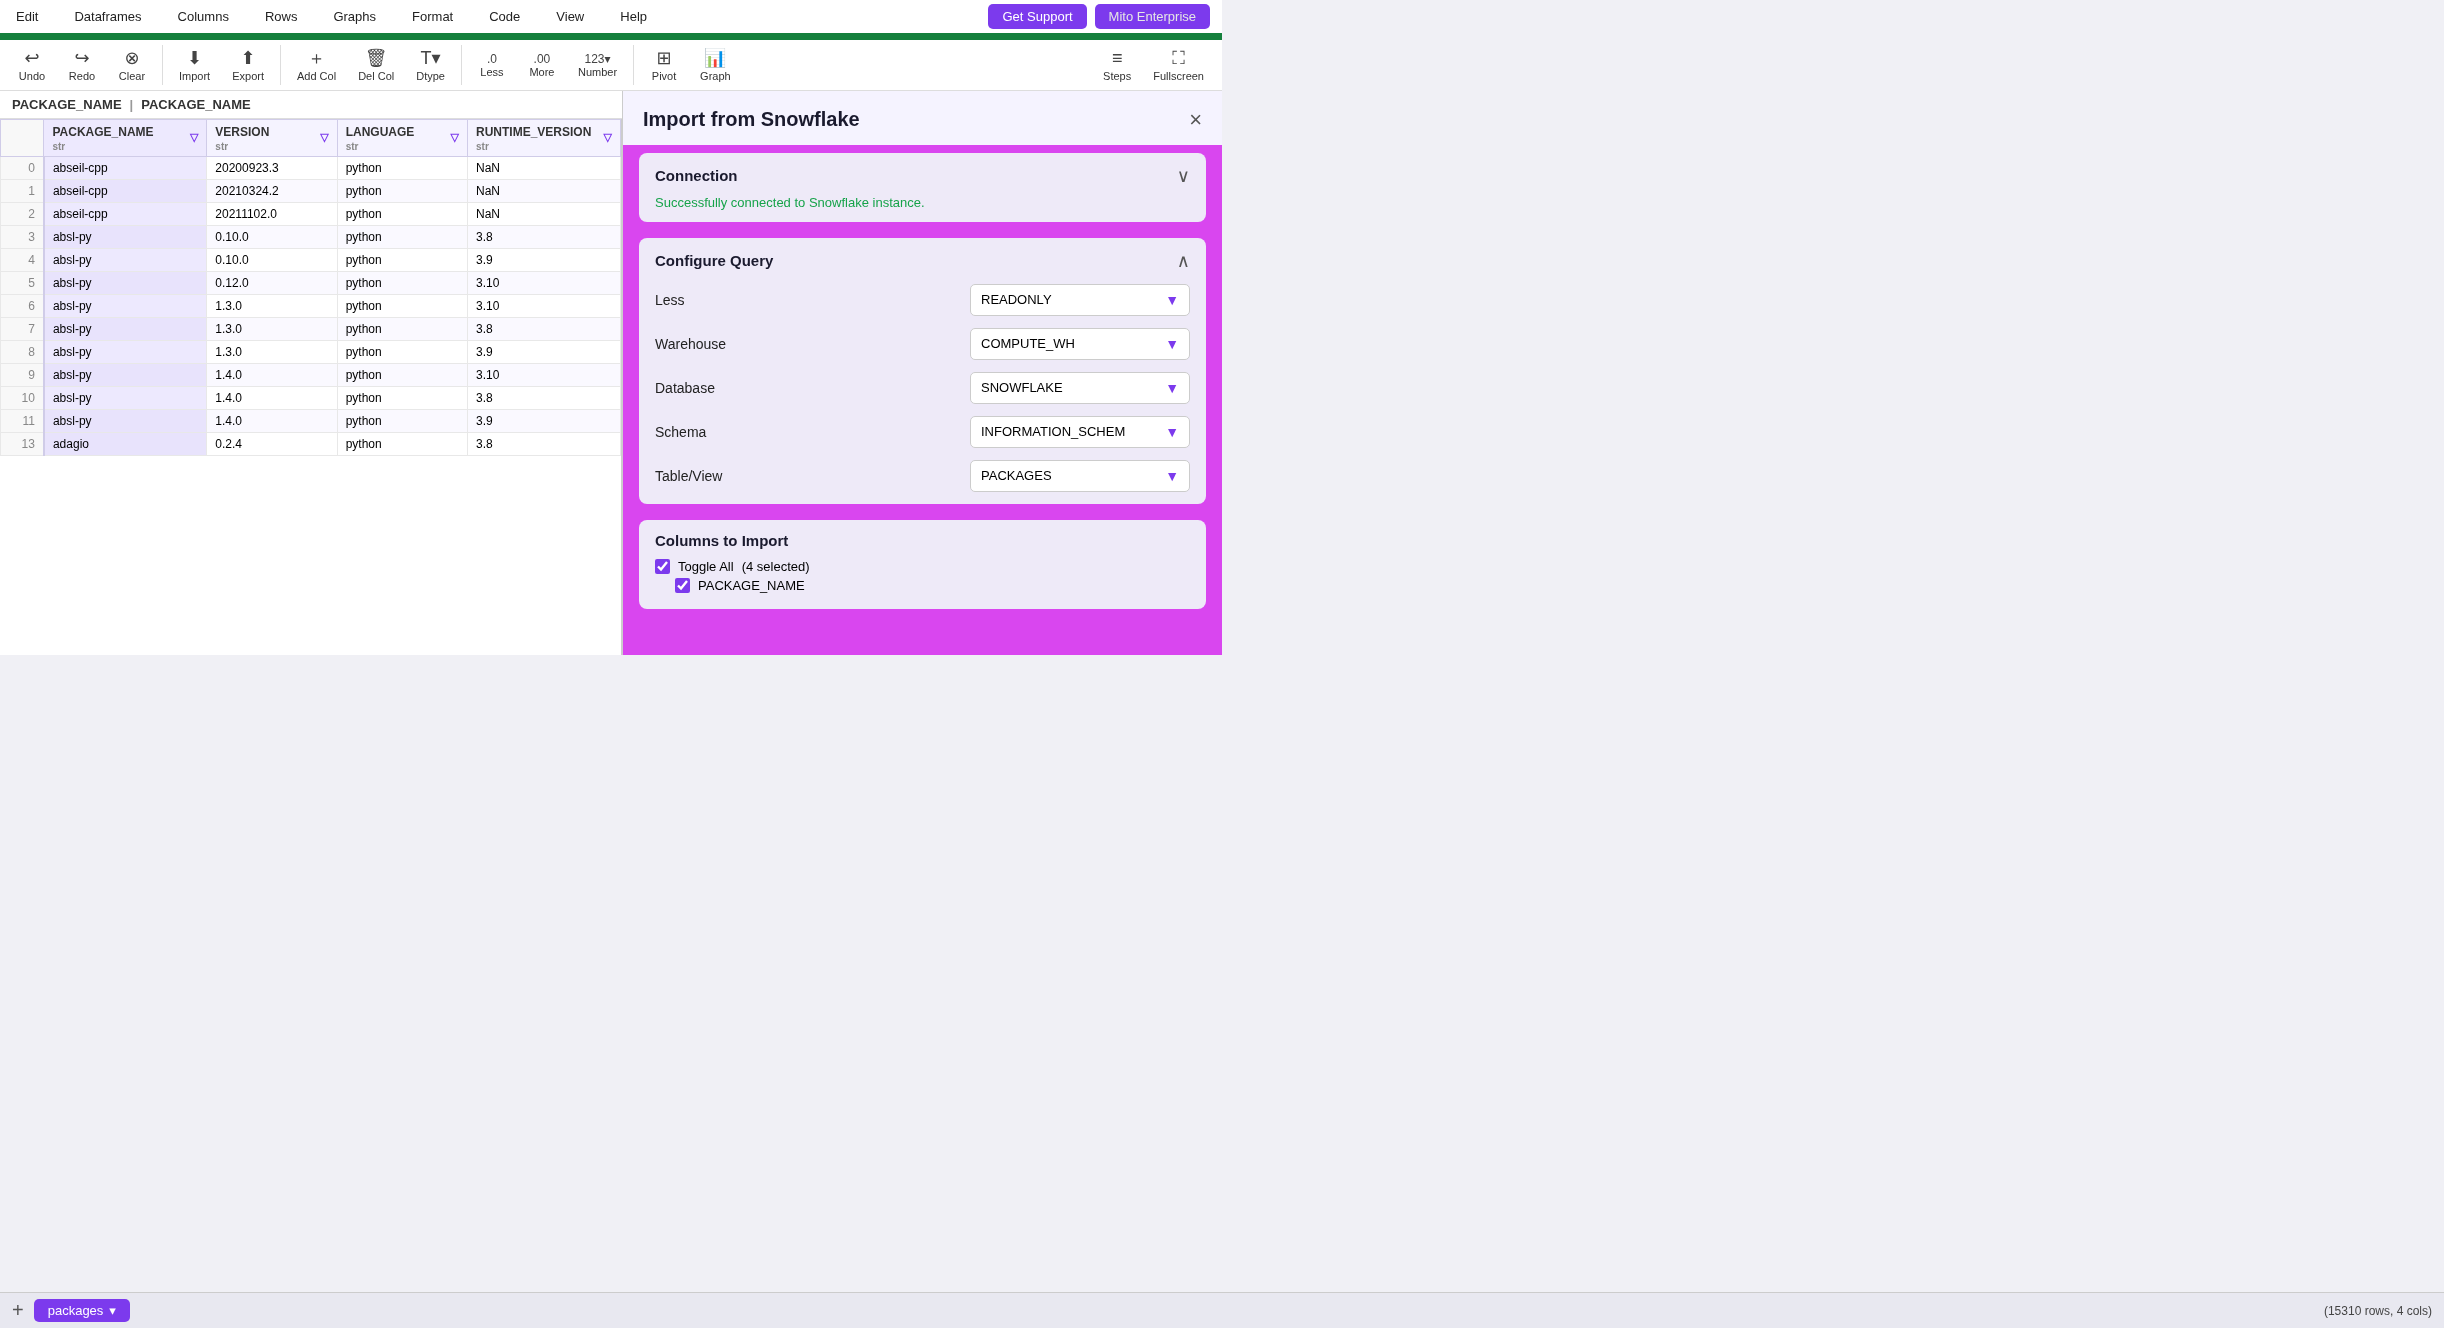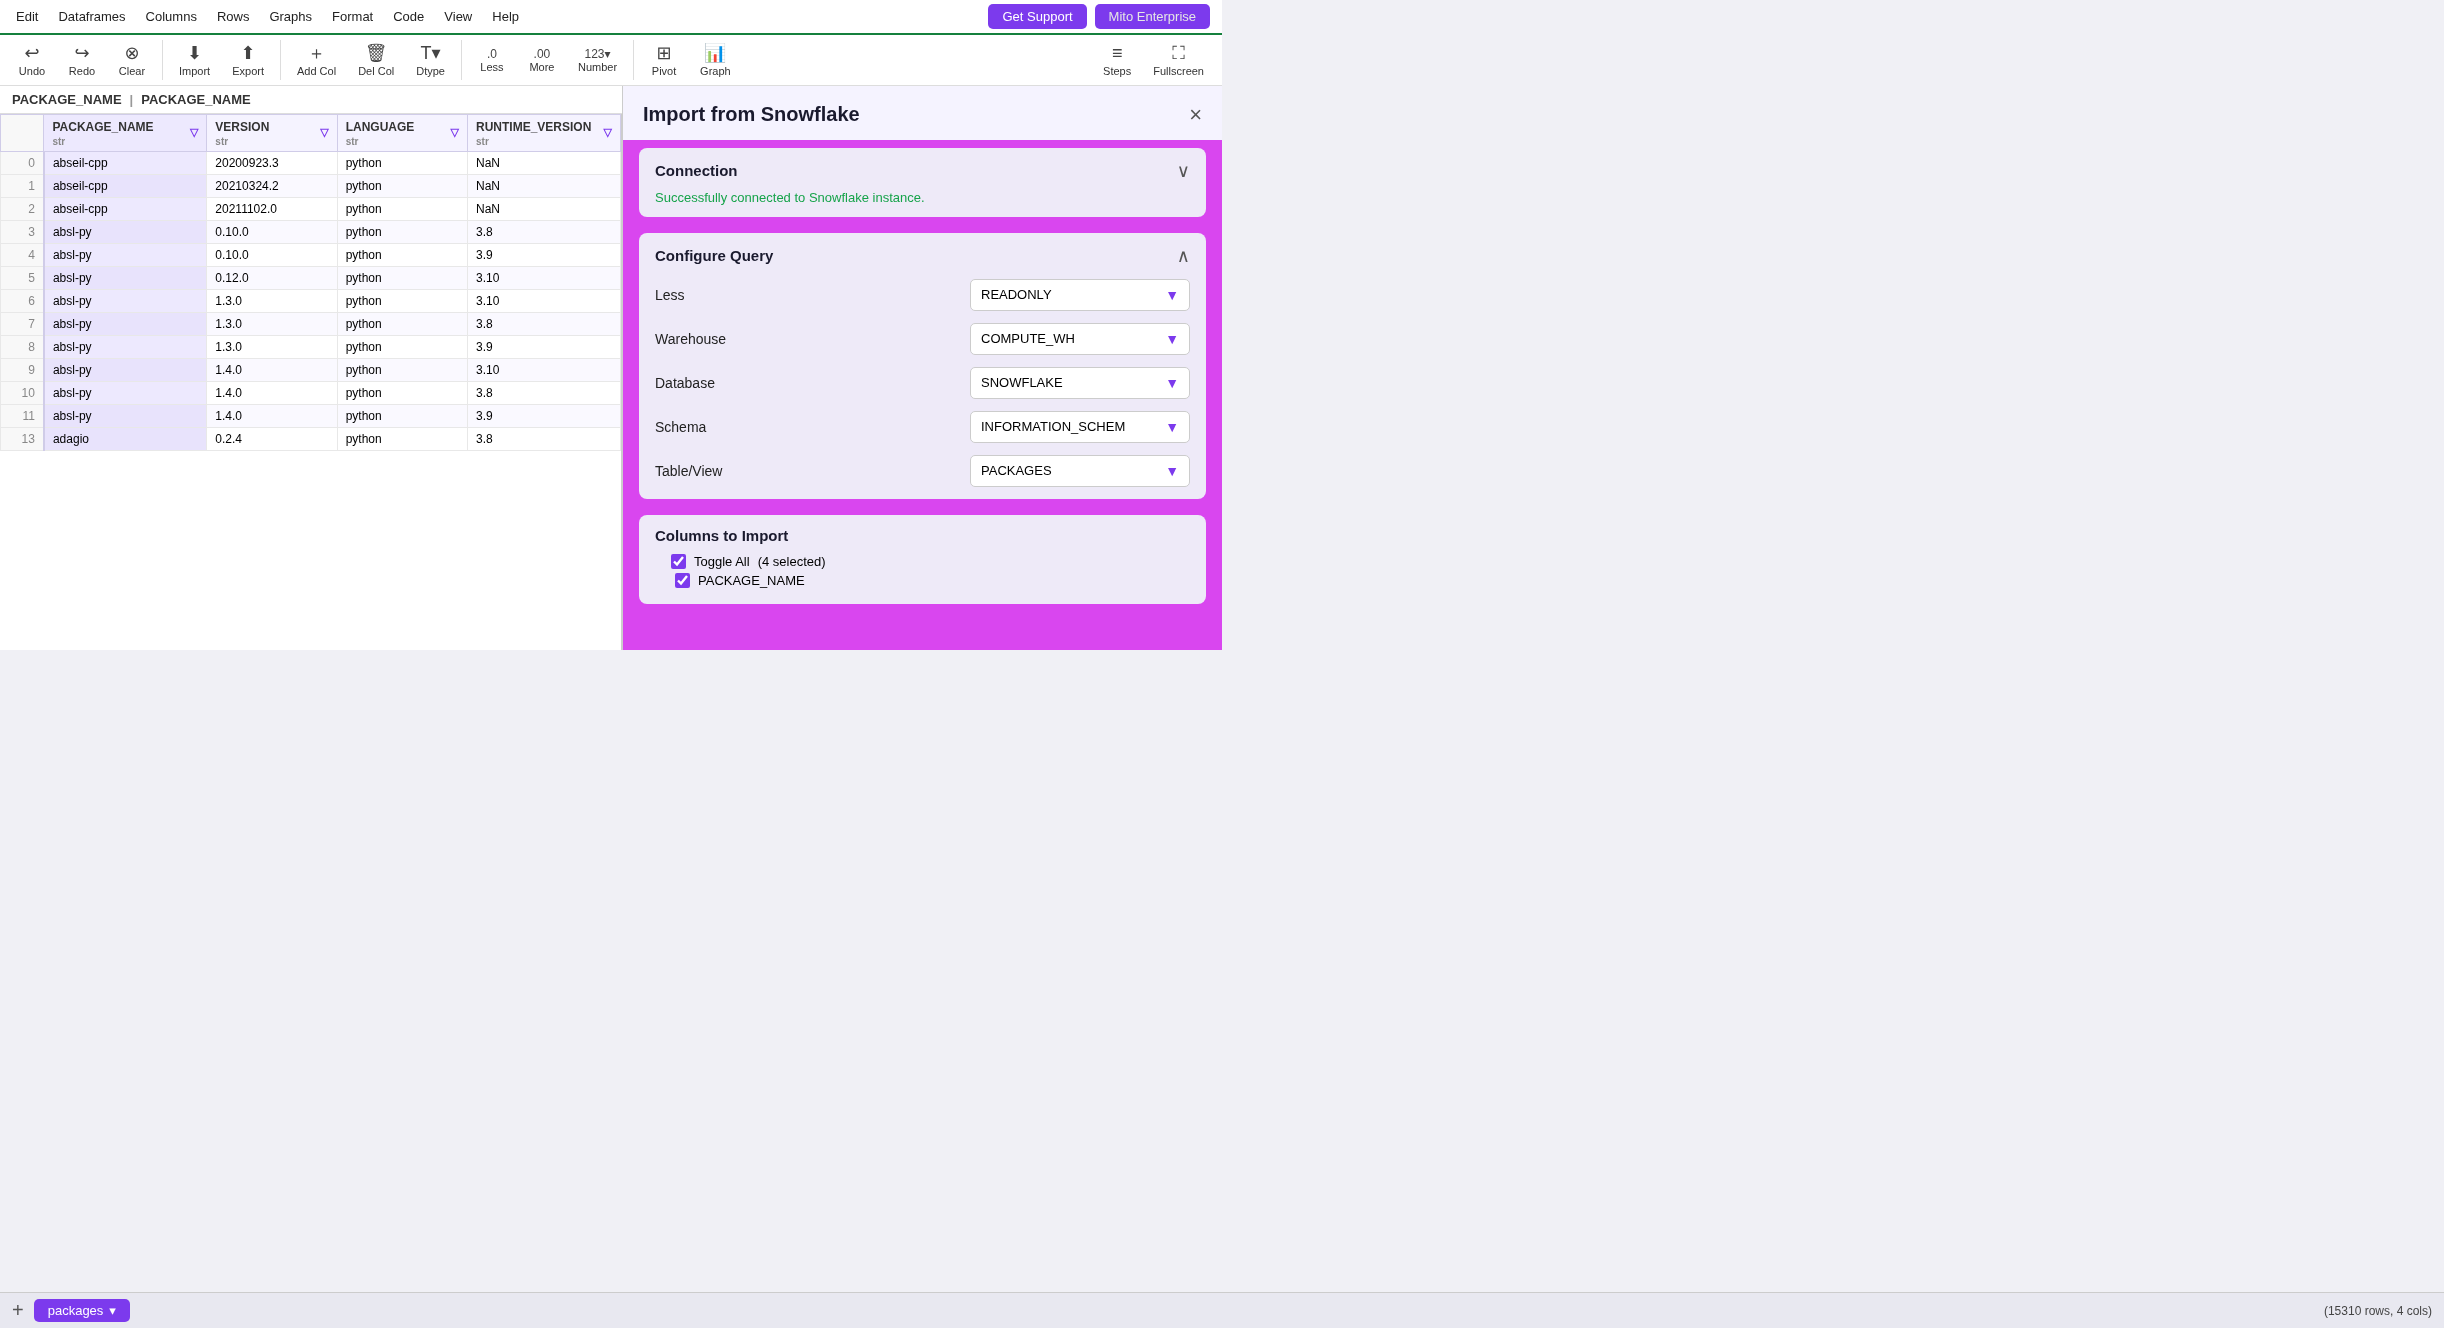--- a/index.html
+++ b/index.html
@@ -1,19 +1,19 @@
 <!DOCTYPE html>
 <html><head>
   <meta charset="utf-8">
   <style>
     * { box-sizing: border-box; margin: 0; padding: 0; }
     body { font-family: -apple-system, BlinkMacSystemFont, 'Segoe UI', sans-serif; font-size: 13px; background: #f0f0f5; overflow: hidden; width: 1222px; height: 664px; }
 
     
-    .menubar { display: flex; align-items: center; background: #fff; padding: 4px 12px; border-bottom: 2px solid #15803d; gap: 12px; }
+    .menubar { display: flex; align-items: center; background: #fff; padding: 4px 12px; border-bottom: 7px solid #15803d; gap: 28px; }
     .menubar-item { font-size: 13px; color: #222; cursor: pointer; padding: 2px 4px; }
     .menubar-right { margin-left: auto; display: flex; gap: 8px; }
     .btn-support { background: #7c3aed; color: #fff; border: none; border-radius: 5px; padding: 5px 14px; font-size: 13px; cursor: pointer; font-weight: 500; }
     .btn-enterprise { background: #7c3aed; color: #e5e5e5; border: none; border-radius: 5px; padding: 5px 14px; font-size: 13px; cursor: pointer; font-weight: 500; }
 
     
     .toolbar { display: flex; align-items: center; background: #fff; padding: 4px 8px; border-bottom: 1px solid #ddd; gap: 2px; }
     .tool-btn { display: flex; flex-direction: column; align-items: center; padding: 4px 10px; cursor: pointer; border-radius: 5px; font-size: 11px; color: #333; border: none; background: transparent; min-width: 48px; }
     .tool-icon { font-size: 18px; line-height: 1.2; color: #444; }
     .tool-sep { width: 1px; height: 40px; background: #ddd; margin: 0 4px; }
@@ -59,21 +59,21 @@
 
     .sf-field-row { display: flex; align-items: center; justify-content: space-between; margin-top: 12px; }
     .sf-field-label { font-size: 14px; color: #222; font-weight: 500; min-width: 100px; }
     .sf-select { display: flex; align-items: flex-start; justify-content: space-between; background: #fff; border: 1px solid #ccc; border-radius: 5px; padding: 7px 10px; min-width: 220px; font-size: 13px; cursor: pointer; }
     .sf-select-arrow { color: #7c3aed; font-size: 14px; }
 
     .sf-cols-section { background: #eeeaf8; border-radius: 8px; margin: 8px 16px; padding: 12px 16px; }
     .sf-cols-title { font-size: 15px; font-weight: 600; color: #1a1a2e; margin-bottom: 10px; }
     .sf-checkbox-row { display: flex; align-items: center; gap: 8px; margin: 4px 0; font-size: 13px; }
     .sf-checkbox-row input[type="checkbox"] { accent-color: #7c3aed; width: 15px; height: 15px; }
-    .sf-toggle-all { margin-left: 16px; font-weight: 500; }
+    .sf-toggle-all { margin-left: 0; font-weight: 500; }
     .sf-pkg-row { margin-left: 20px; }
 
     
     .bottom-bar { display: flex; align-items: center; justify-content: space-between; background: #e8e8f0; border-top: 1px solid #ccc; height: 36px; padding: 0 12px; position: fixed; bottom: 0; left: 0; right: 0; }
     .tab-item { background: #7c3aed; color: #fff; border-radius: 5px; padding: 4px 14px; font-size: 13px; display: flex; align-items: center; gap: 6px; cursor: pointer; }
     .add-tab { font-size: 20px; color: #555; cursor: pointer; font-weight: 300; }
     .row-count { font-size: 12px; color: #444; }
   </style>
 </head>
 <body>

